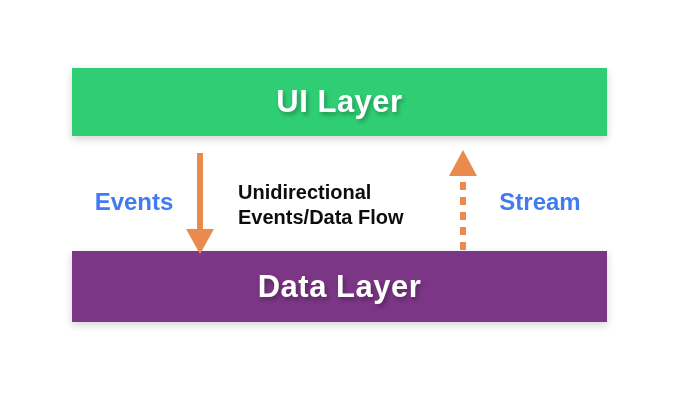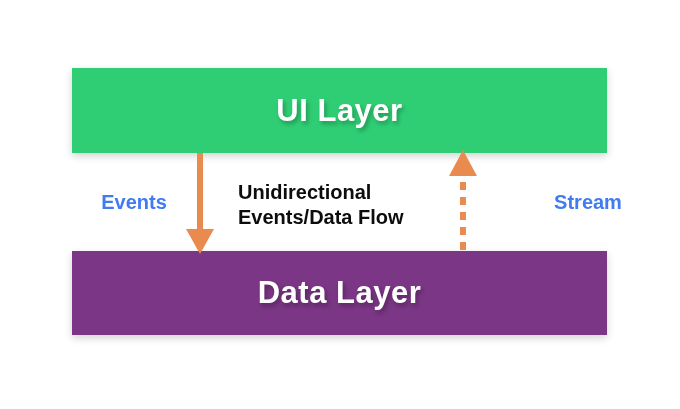--- a/index.html
+++ b/index.html
@@ -14,35 +14,35 @@
     font-family:"Liberation Sans","DejaVu Sans",sans-serif;}
   .stage{position:relative;width:680px;height:409px;background:#ffffff;}
 
   .layer-box{
     position:absolute;left:72px;width:535px;
     display:flex;align-items:center;justify-content:center;
     color:#ffffff;font-weight:700;font-size:31px;letter-spacing:0.5px;
     text-shadow:2px 3px 4px rgba(0,0,0,0.28);
     box-shadow:0 3px 8px rgba(0,0,0,0.18);
   }
-  .ui-layer{top:68px;height:85px;background:var(--green);}
-  .data-layer{top:251px;height:84px;background:var(--purple);}
+  .ui-layer{top:68px;height:68px;background:var(--green);}
+  .data-layer{top:251px;height:71px;background:var(--purple);}
 
   .arrow-svg{position:absolute;left:0;top:0;width:680px;height:409px;}
   .arrow-shaft{stroke:var(--orange);stroke-width:6;fill:none;}
   .arrow-shaft.dashed{stroke-dasharray:8 7;}
   .arrow-head{fill:var(--orange);stroke:none;}
 
   .flow-label{
     position:absolute;top:186px;width:110px;height:32px;
-    text-align:center;font-weight:700;font-size:20px;color:var(--blue);
+    text-align:center;font-weight:700;font-size:24px;color:var(--blue);
     line-height:32px;
   }
   .flow-label.events{left:79px;}
-  .flow-label.stream{left:485px;margin-left:48px;}
+  .flow-label.stream{left:485px;}
 
   .center-caption{
     position:absolute;left:238px;top:180px;width:200px;
     text-align:left;font-weight:700;font-size:20px;line-height:25px;
     color:var(--ink);
   }
 </style>
 </head>
 <body>
 

